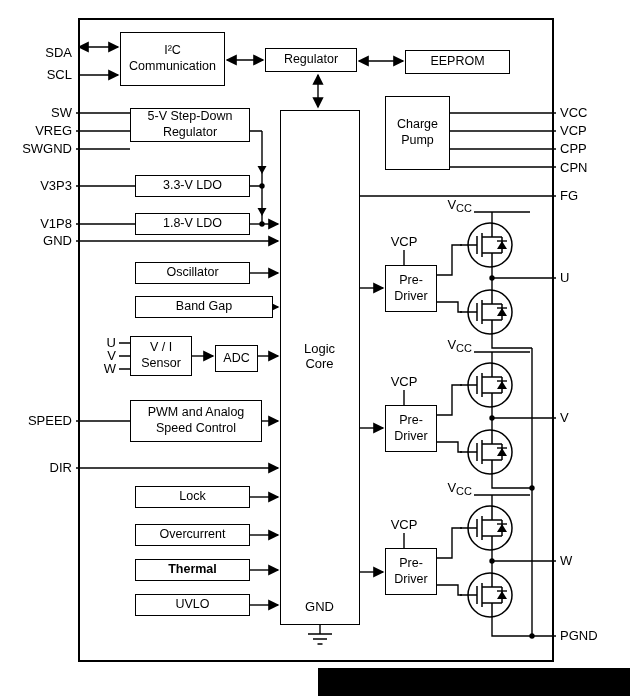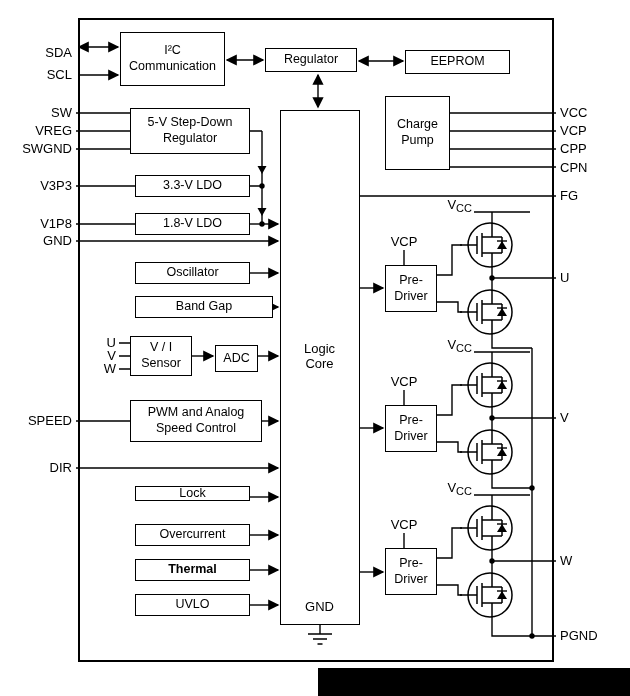--- a/index.html
+++ b/index.html
@@ -105,32 +105,32 @@
       <use href="#nfet" x="490" y="595"></use>
     </g>
   </svg>
 
   <div class="chip" style="left:78px;top:18px;width:476px;height:644px;"></div>
 
   <div class="block" style="left:120px;top:32px;width:105px;height:54px;">I²C
 Communication</div>
   <div class="block" style="left:265px;top:48px;width:92px;height:24px;">Regulator</div>
   <div class="block" style="left:405px;top:50px;width:105px;height:24px;">EEPROM</div>
-  <div class="block" style="left:130px;top:108px;width:120px;height:46px;">5-V Step-Down
+  <div class="block" style="left:130px;top:108px;width:120px;height:34px;">5-V Step-Down
 Regulator</div>
   <div class="block" style="left:135px;top:175px;width:115px;height:22px;">3.3-V LDO</div>
   <div class="block" style="left:135px;top:213px;width:115px;height:22px;">1.8-V LDO</div>
   <div class="block" style="left:135px;top:262px;width:115px;height:22px;">Oscillator</div>
   <div class="block" style="left:135px;top:296px;width:138px;height:22px;">Band Gap</div>
   <div class="block" style="left:130px;top:336px;width:62px;height:40px;">V / I
 Sensor</div>
   <div class="block" style="left:215px;top:345px;width:43px;height:27px;">ADC</div>
   <div class="block" style="left:130px;top:400px;width:132px;height:42px;">PWM and Analog
 Speed Control</div>
-  <div class="block" style="left:135px;top:486px;width:115px;height:15px;">Lock</div>
+  <div class="block" style="left:135px;top:486px;width:115px;height:22px;">Lock</div>
   <div class="block" style="left:135px;top:524px;width:115px;height:22px;">Overcurrent</div>
   <div class="block" style="left:135px;top:559px;width:115px;height:22px;font-weight:bold;">Thermal</div>
   <div class="block" style="left:385px;top:96px;width:65px;height:74px;">Charge
 Pump</div>
   <div class="block" style="left:135px;top:594px;width:115px;height:22px;">UVLO</div>
   <div class="block" style="left:385px;top:265px;width:52px;height:47px;">Pre-
 Driver</div>
   <div class="block" style="left:385px;top:405px;width:52px;height:47px;">Pre-
 Driver</div>
   <div class="block" style="left:385px;top:548px;width:52px;height:47px;">Pre-

